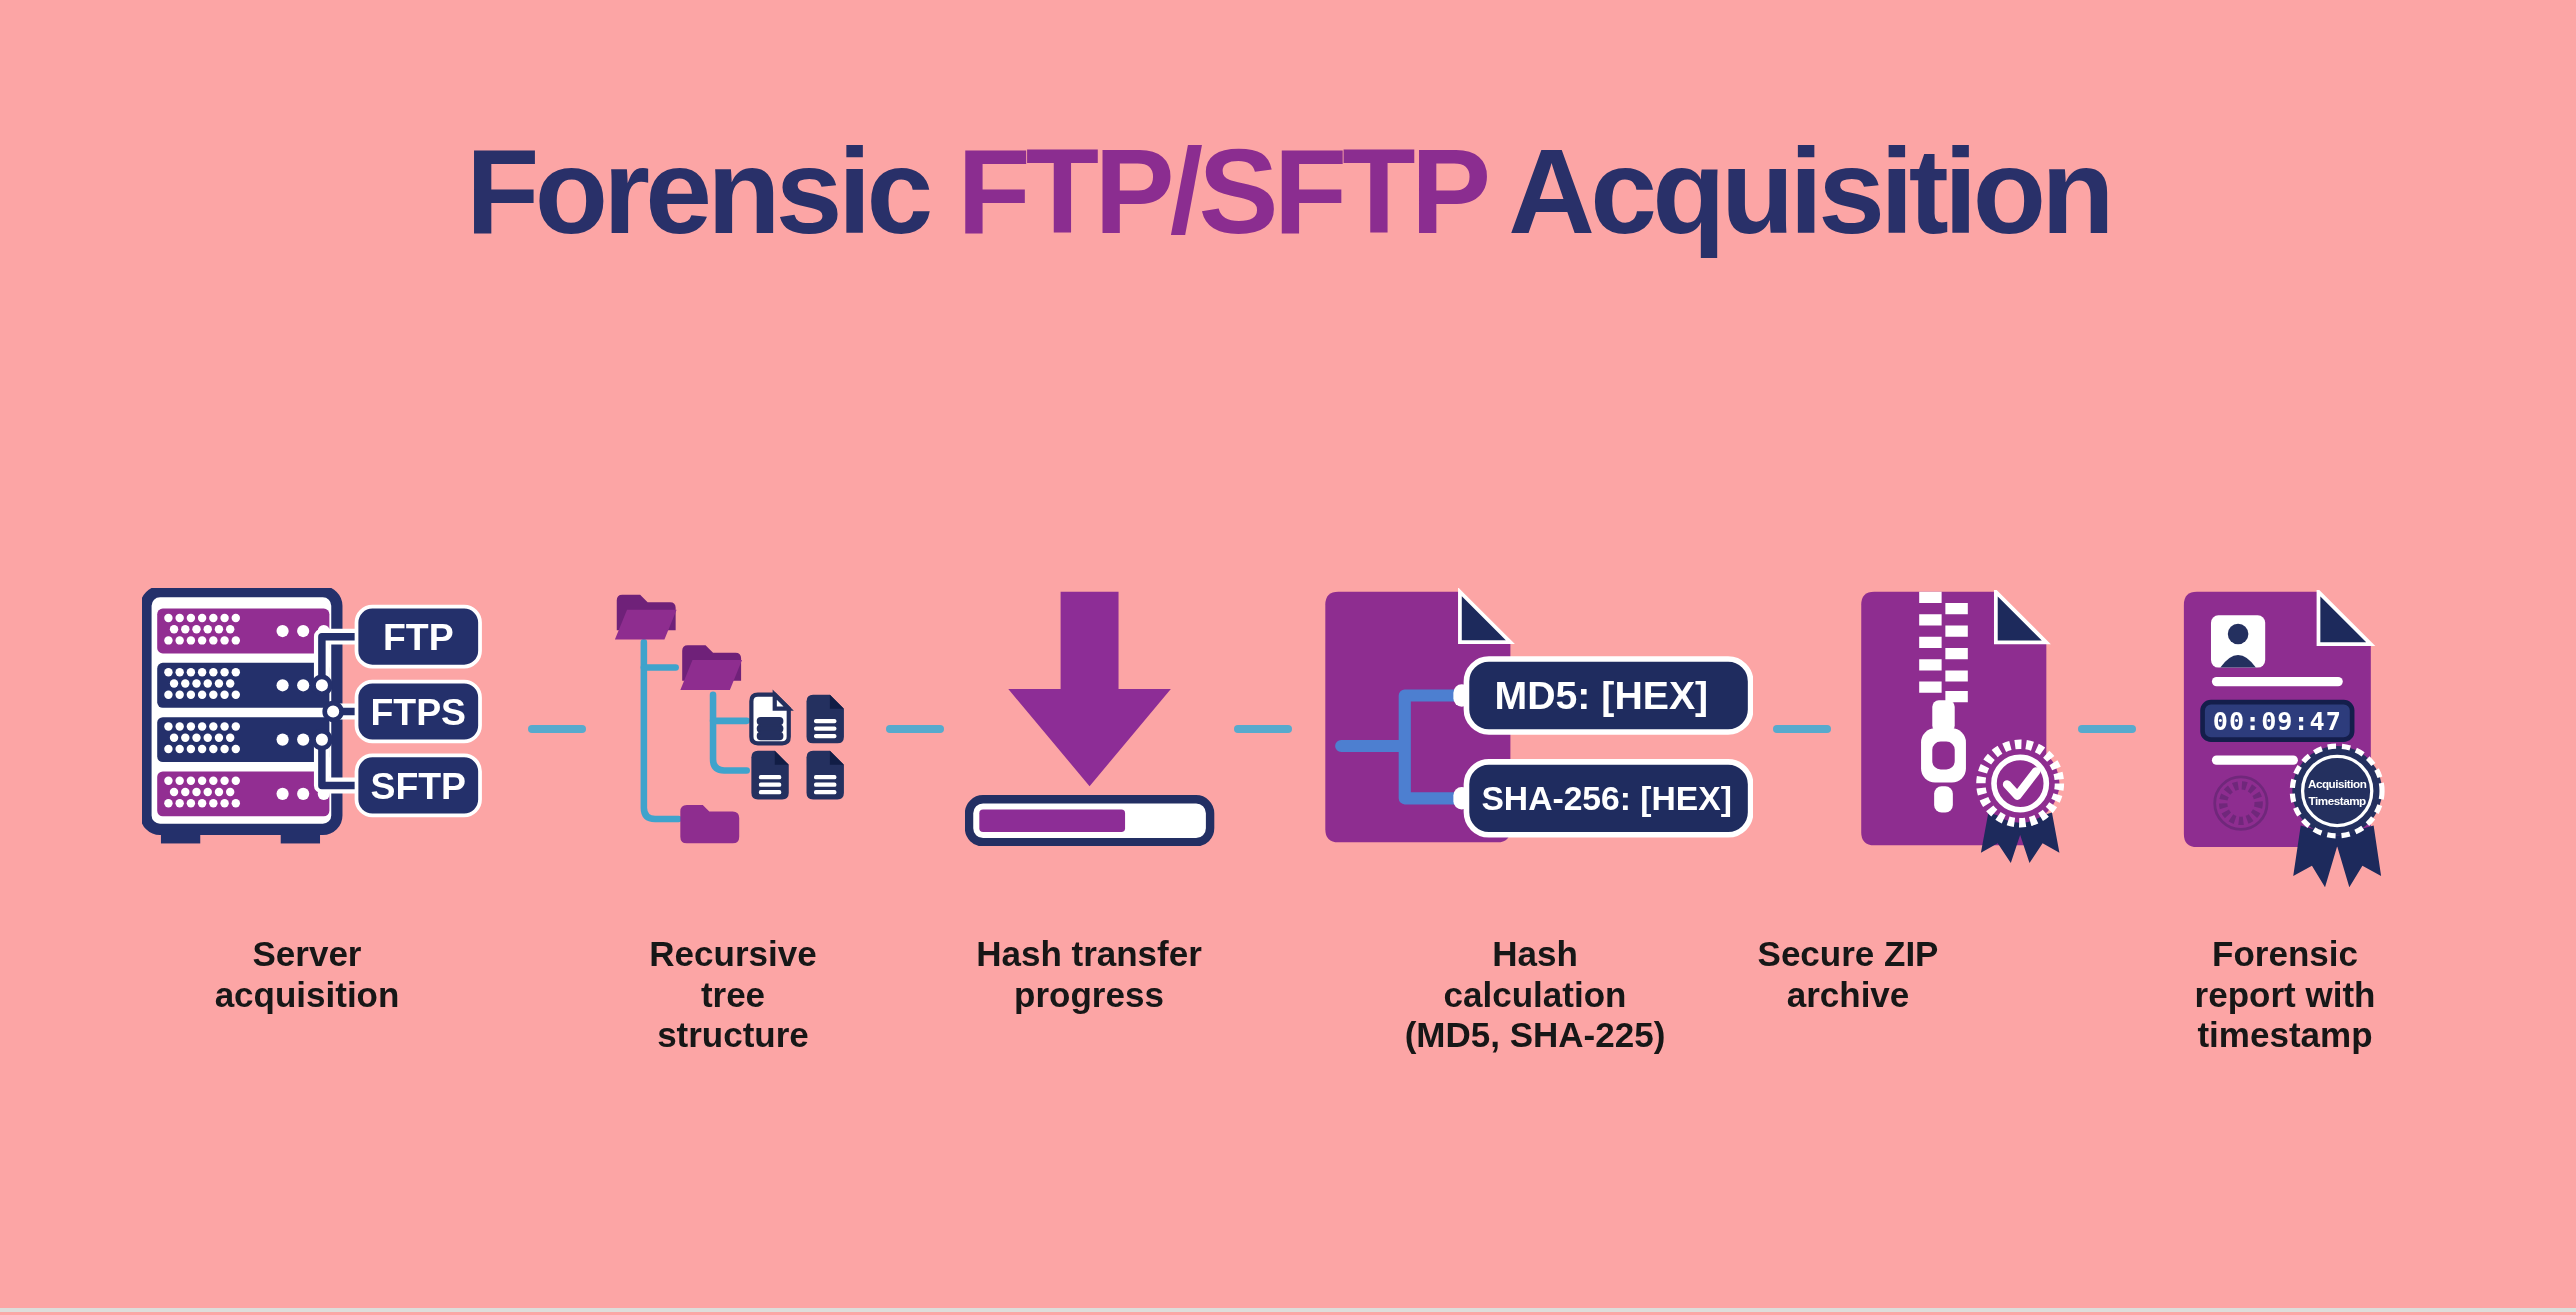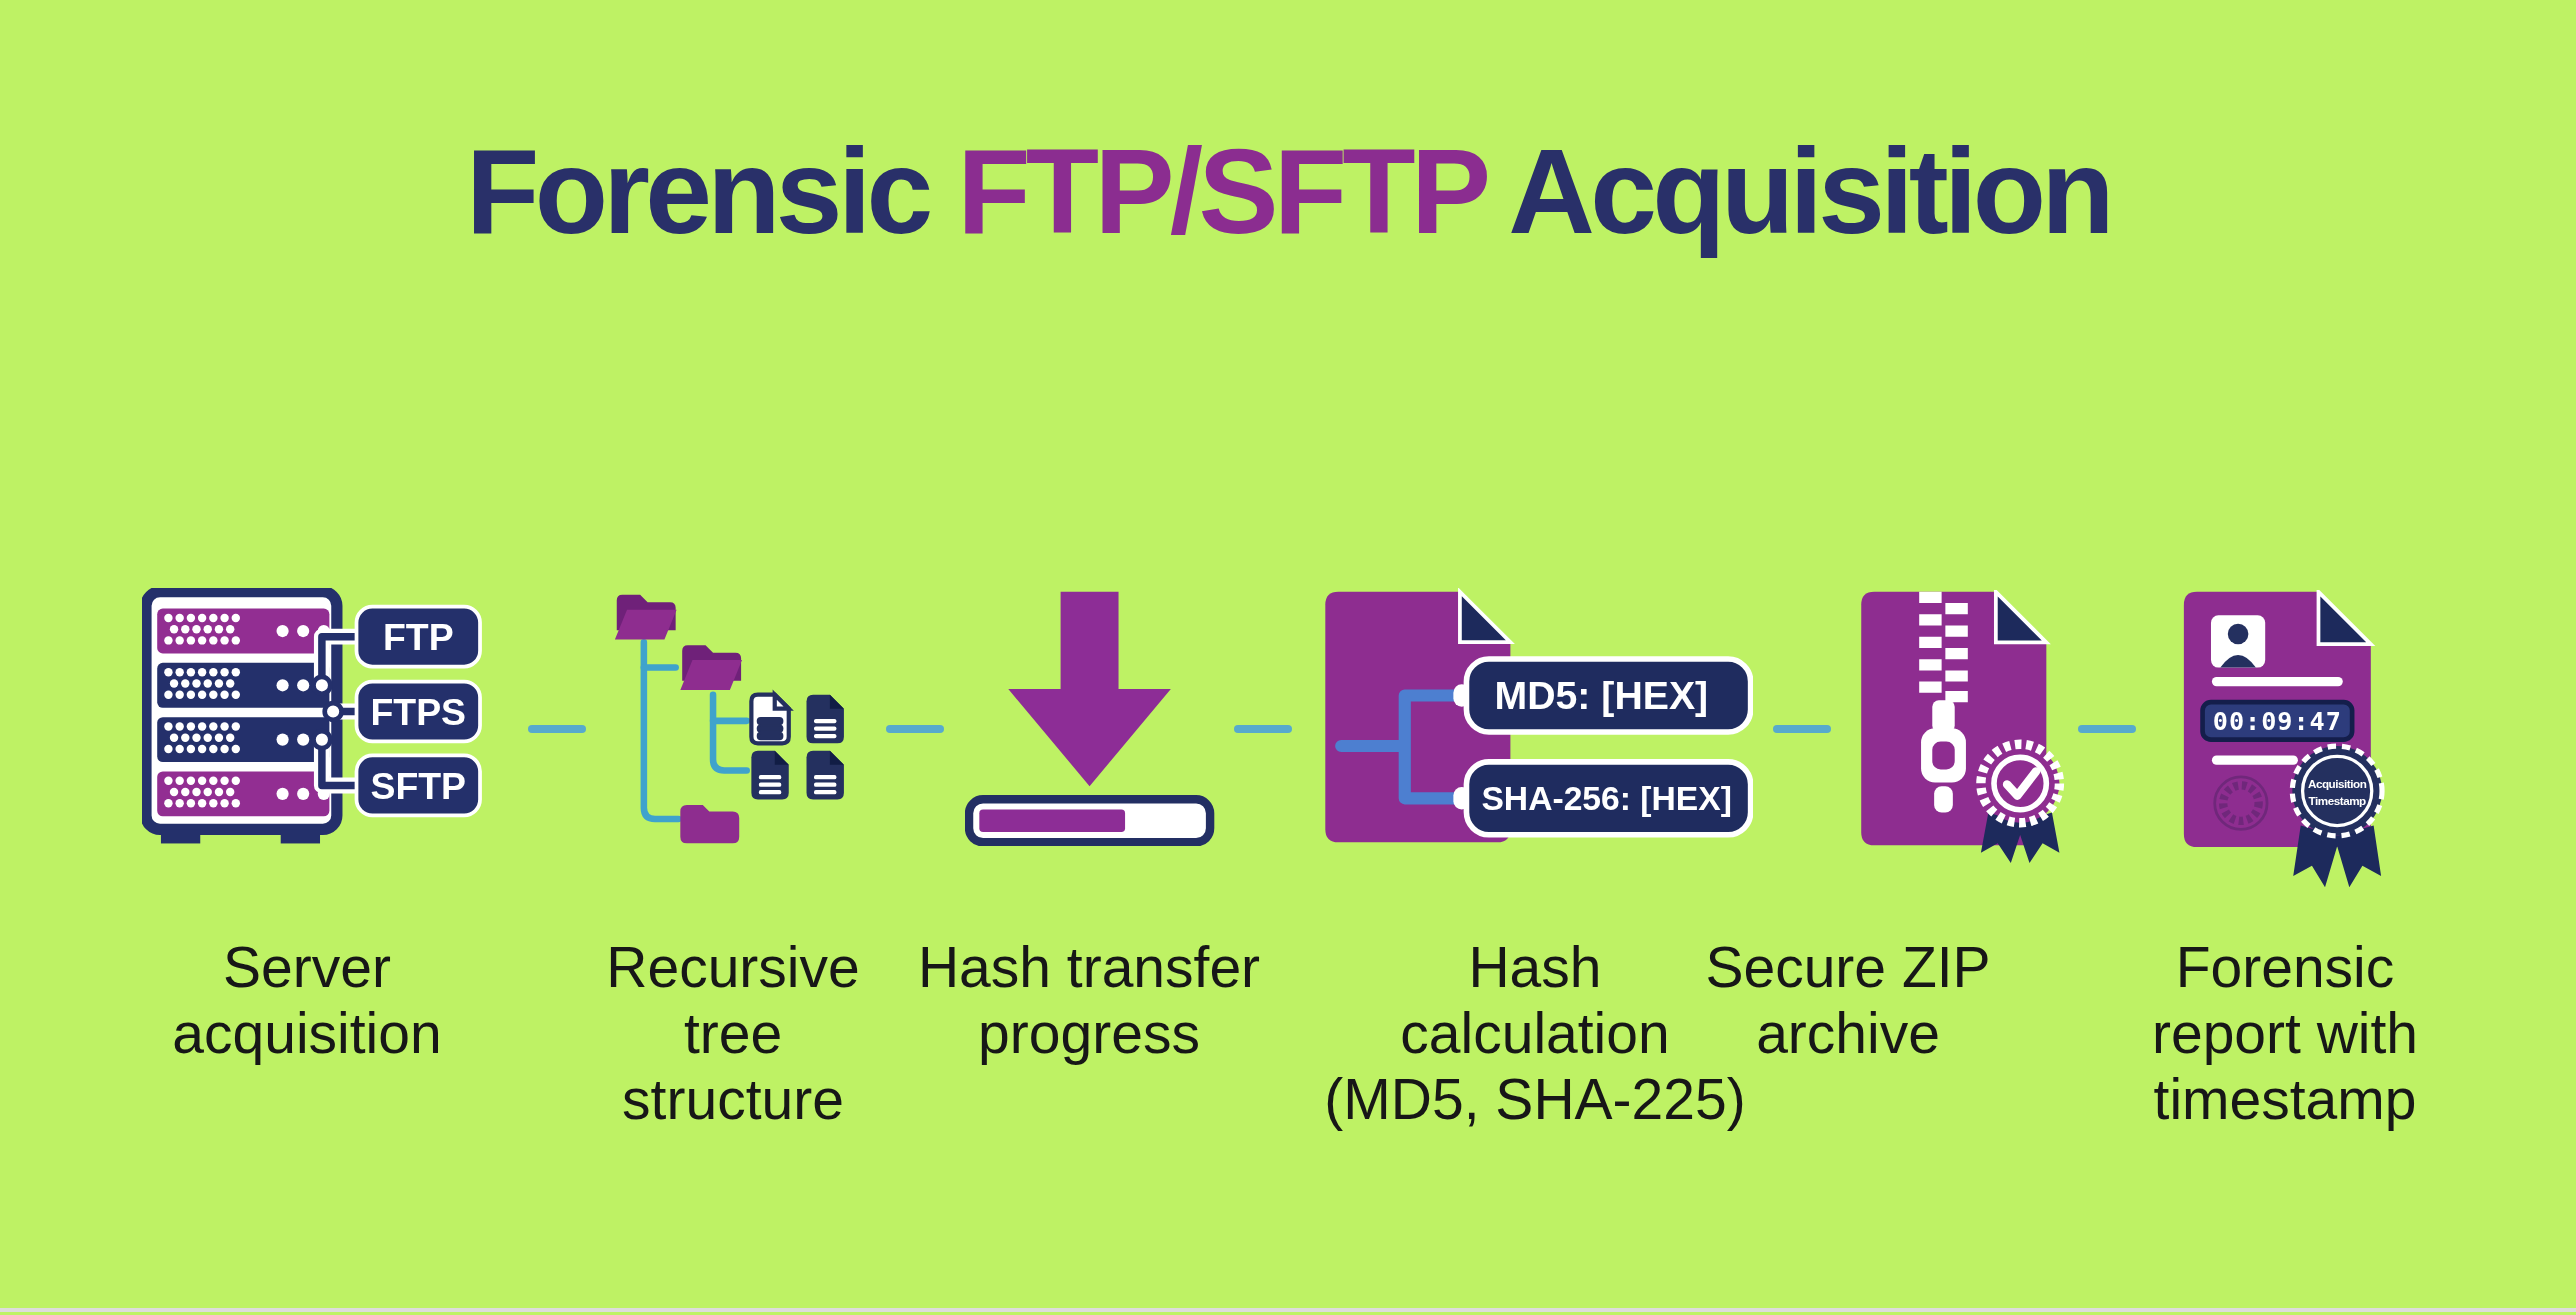--- a/index.html
+++ b/index.html
@@ -1,29 +1,29 @@
 <!DOCTYPE html>
 <html style="font-size:15px"><head>
 <meta charset="utf-8">
 <style>
   html,body{margin:0;padding:0;background:#fff;}
   body{width:2576px;height:1315px;overflow:hidden;font-family:"Liberation Sans",sans-serif;}
-  #stage{position:relative;width:2576px;height:1315px;background:#bef264;}
+  #stage{position:relative;width:2576px;height:1315px;background:#fca5a5;}
   
   .title{position:absolute;top:131px;left:0;width:100%;text-align:center;
          font-size:120px;font-weight:800;letter-spacing:-4.7px;line-height:1;
          color:#293069;white-space:nowrap;}
   .title .accent{color:#8b2d90;}
   
   .icon{position:absolute;}
   
   .dash{position:absolute;top:725px;width:58px;height:8.4px;border-radius:4.7px;background:#57aacd;}
   
   .caption{position:absolute;top:934px;transform:translateX(-50%);
-           font-size:57px;line-height:1.16;font-weight:400;color:#171717;
+           font-size:35px;line-height:1.16;font-weight:700;color:#171717;
            text-align:center;white-space:pre-line;}
   .footer-line{position:absolute;left:0;right:0;bottom:2.8px;height:4.7px;background:#dddddb;}
   svg text{font-family:"Liberation Sans",sans-serif;}
   svg .mono{font-family:"DejaVu Sans Mono",monospace;}
 </style>
 </head>
 <body>
 
 <div id="stage">
 

